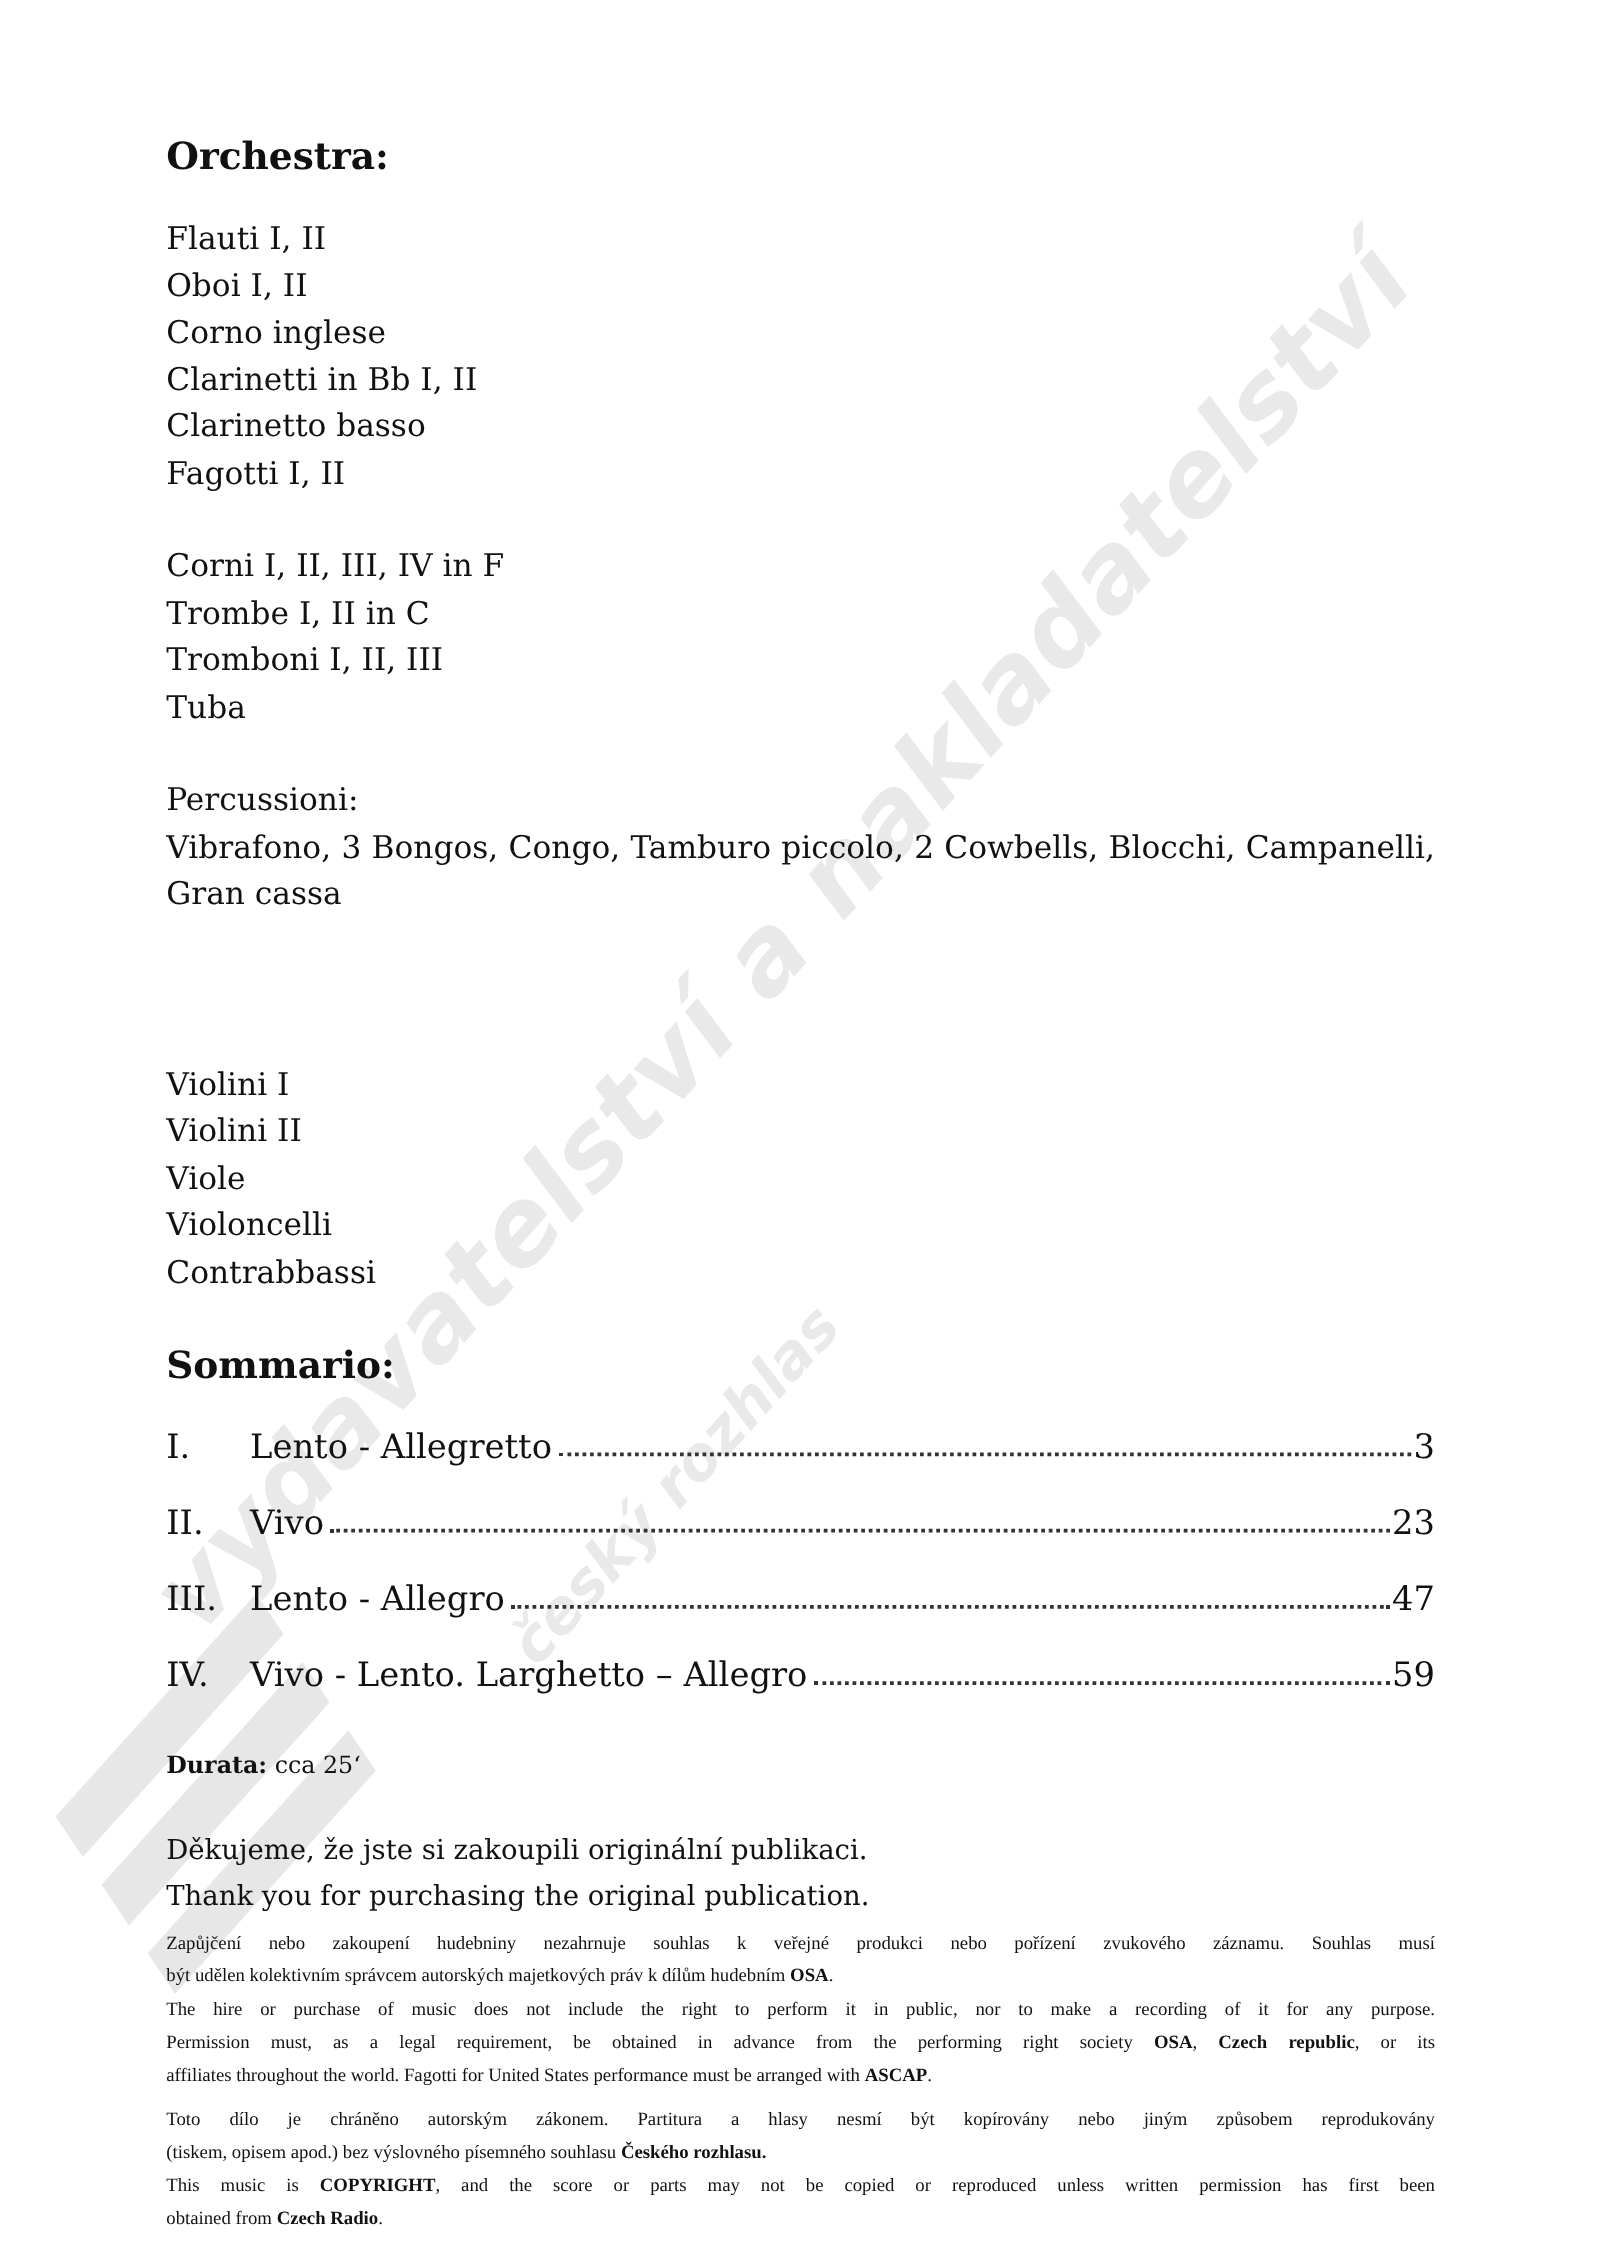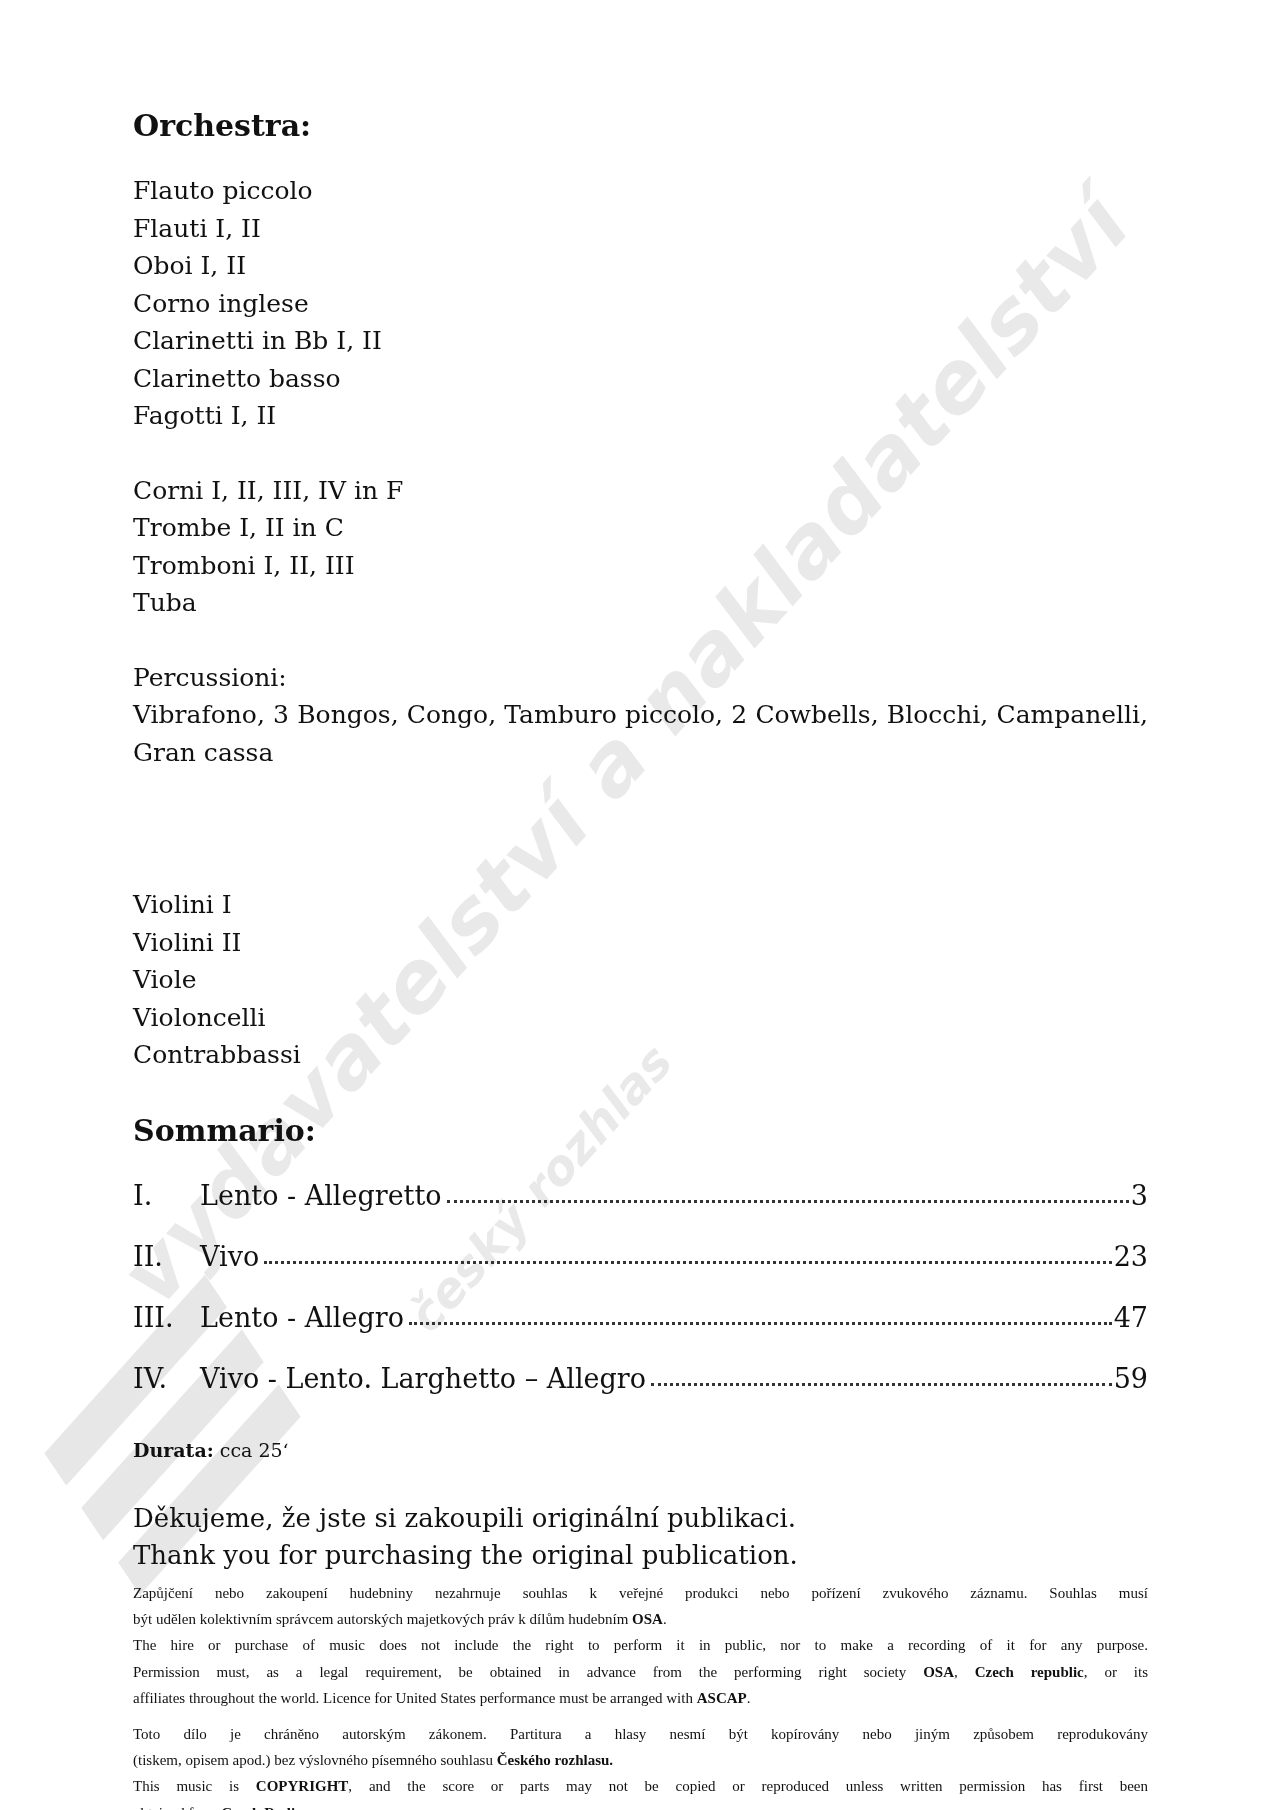--- a/index.html
+++ b/index.html
@@ -27,21 +27,21 @@
   .just{text-align:justify;text-align-last:justify;}
   .sommario-heading{margin-top:39px;}
   .toc{margin-top:22px;}
   .toc-row{display:flex;align-items:flex-end;height:40px;font-size:27px;}
   .toc-row + .toc-row{margin-top:21px;}
   .toc-num{width:67px;flex:none;}
   .toc-title{flex:none;}
   .toc-leader{flex:1;border-bottom:3px dotted #333;margin:0 2px 8px 5px;}
   .toc-page{flex:none;}
   .durata{margin-top:38px;font-size:19px;line-height:37px;}
-  .thanks{margin-top:31px;font-size:26px;line-height:37px;}
+  .thanks{margin-top:31px;font-size:22px;line-height:37px;}
   .legal{font-family:"Liberation Serif",serif;font-size:15px;line-height:26.4px;}
   .legal .line{min-height:26.4px;}
   .legal1{margin-top:6px;}
   .legal2{margin-top:9px;}
   .b{font-weight:bold;}
 </style>
 </head>
 <body>
 
 <div class="page">
@@ -55,21 +55,20 @@
     <div class="wm-big">vydavatelství a nakladatelství</div>
     <div class="wm-small">český rozhlas</div>
   </div>
 
   <div class="content">
 
     <div class="sec orchestra-heading">Orchestra:</div>
 
     <div class="list mt-woodwinds">
 
-    <div>Flauto piccolo</div>
         <div>Flauti I, II</div>
         <div>Oboi I, II</div>
         <div>Corno inglese</div>
         <div>Clarinetti in Bb I, II</div>
         <div>Clarinetto basso</div>
         <div>Fagotti I, II</div>
       </div>
 
     <div class="list mt-brass">
 
@@ -133,21 +132,21 @@
       <div>Děkujeme, že jste si zakoupili originální publikaci.</div>
       <div>Thank you for purchasing the original publication.</div>
     </div>
 
     <div class="legal legal1">
 
     <div class="line just"><span>Zapůjčení nebo zakoupení hudebniny nezahrnuje souhlas k veřejné produkci nebo pořízení zvukového záznamu. Souhlas musí</span></div>
         <div class="line"><span>být udělen kolektivním správcem autorských majetkových práv k dílům hudebním </span><span class="b">OSA</span><span>.</span></div>
         <div class="line just"><span>The hire or purchase of music does not include the right to perform it in public, nor to make a recording of it for any purpose.</span></div>
         <div class="line just"><span>Permission must, as a legal requirement, be obtained in advance from the performing right society </span><span class="b">OSA</span><span>, </span><span class="b">Czech republic</span><span>, or its</span></div>
-        <div class="line"><span>affiliates throughout the world. Licence for United States performance must be arranged with </span><span class="b">ASCAP</span><span>.</span></div>
+        <div class="line"><span>affiliates throughout the world. Fagotti for United States performance must be arranged with </span><span class="b">ASCAP</span><span>.</span></div>
       </div>
 
     <div class="legal legal2">
 
     <div class="line just"><span>Toto dílo je chráněno autorským zákonem. Partitura a hlasy nesmí být kopírovány nebo jiným způsobem reprodukovány</span></div>
         <div class="line"><span>(tiskem, opisem apod.) bez výslovného písemného souhlasu </span><span class="b">Českého rozhlasu.</span></div>
         <div class="line just"><span>This music is </span><span class="b">COPYRIGHT</span><span>, and the score or parts may not be copied or reproduced unless written permission has first been</span></div>
         <div class="line"><span>obtained from </span><span class="b">Czech Radio</span><span>.</span></div>
       </div>
 

